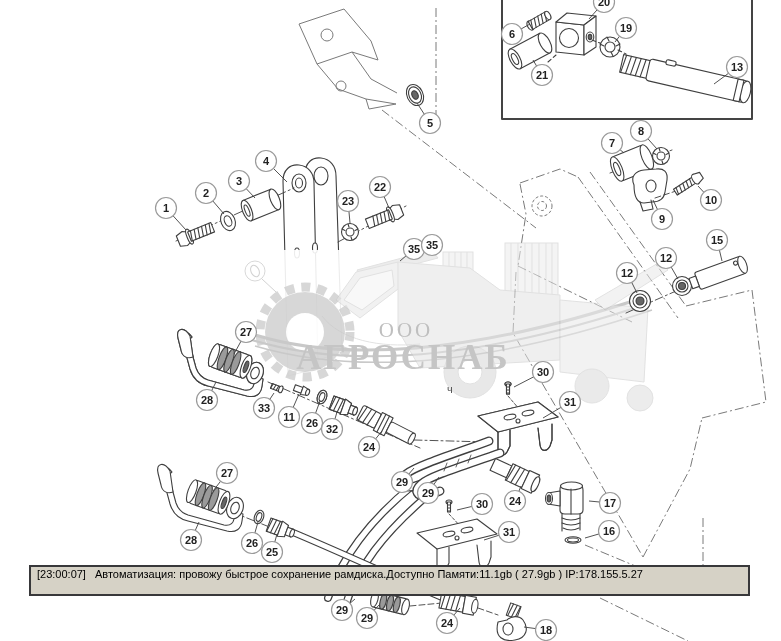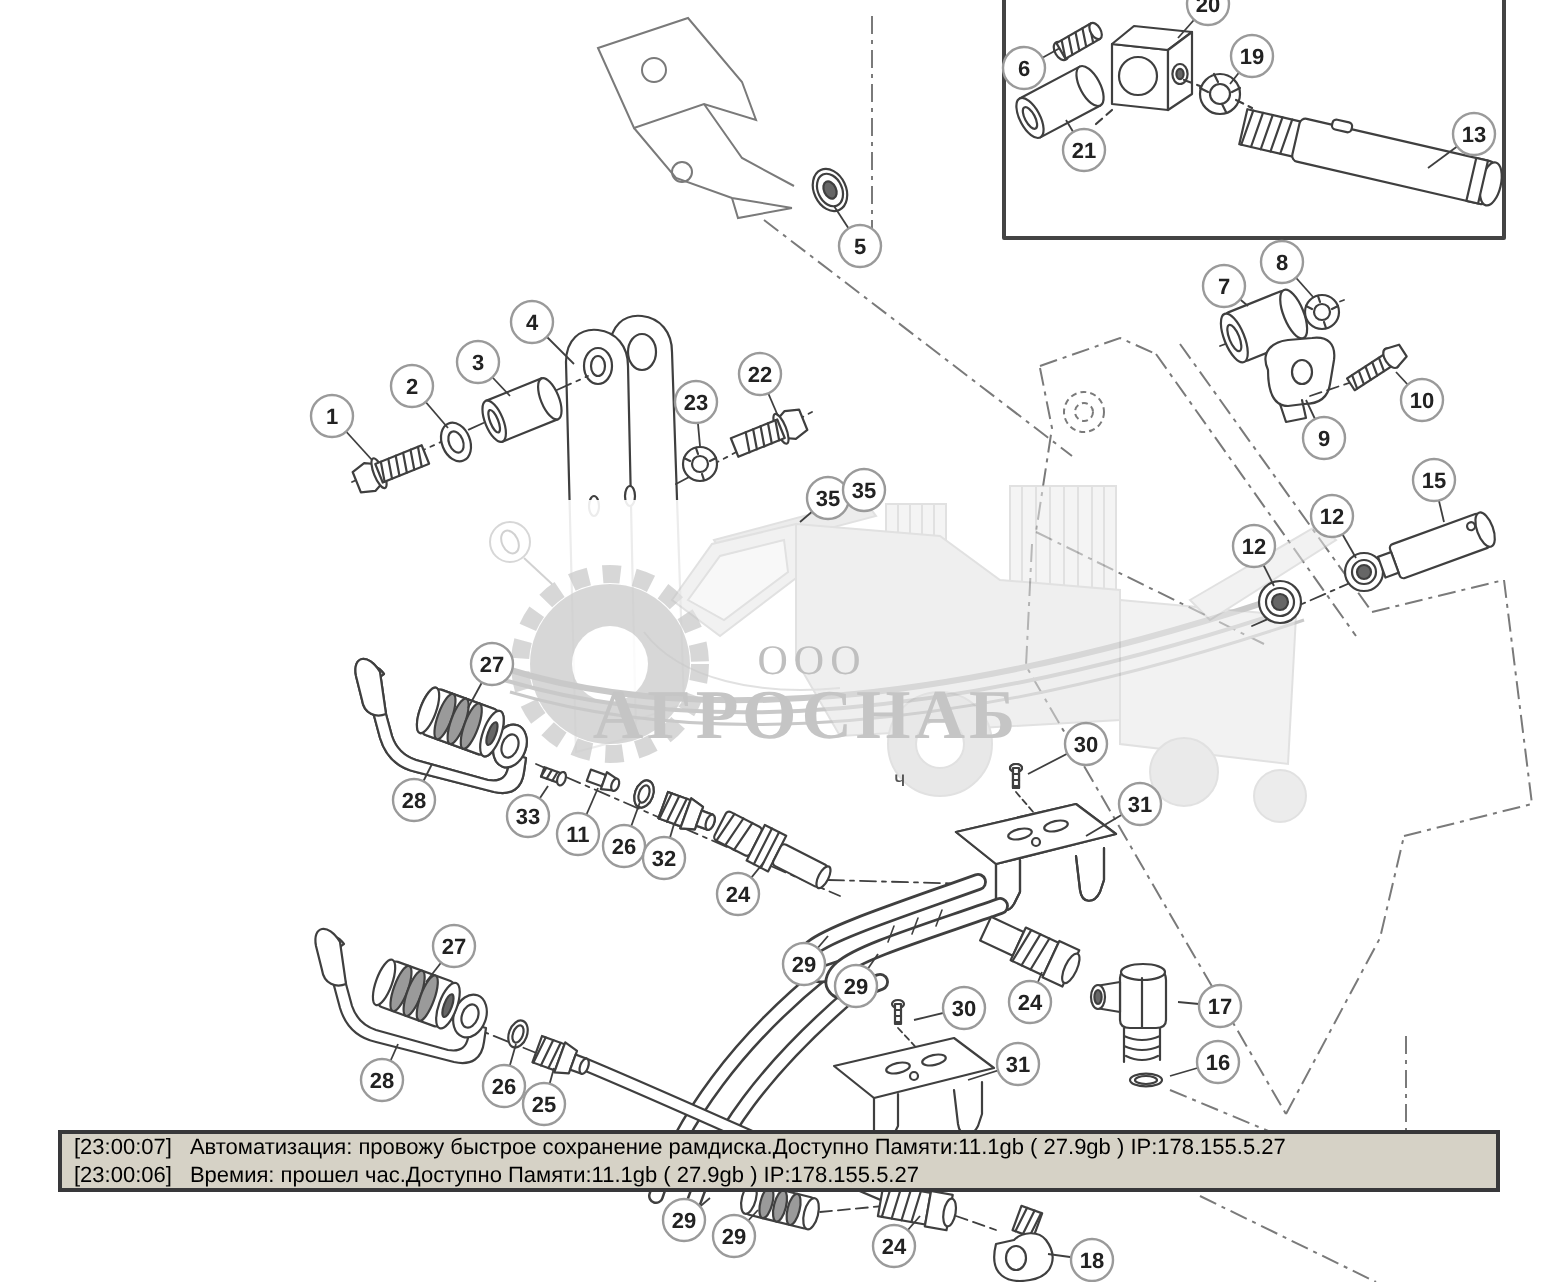--- a/index.html
+++ b/index.html
@@ -590,18 +590,15 @@
       <g>
         <circle cx="432" cy="245" r="10.5" fill="#ffffff" stroke="#9a9a9a" stroke-width="1.2"></circle>
         <text x="432" y="249" text-anchor="middle" font-size="11" font-weight="bold" fill="#222222">35</text>
       </g>
     </svg>
 
 <div class="statusbar">
   <div class="statusline">
     <span class="t">[23:00:07]</span><span>Автоматизация: провожу быстрое сохранение рамдиска.Доступно Памяти:11.1gb  ( 27.9gb ) IP:178.155.5.27</span>
   </div>
-  <div class="statusline">
-    <span class="t">[23:00:06]</span><span>Времия: прошел час.Доступно Памяти:11.1gb  ( 27.9gb ) IP:178.155.5.27</span>
-  </div>
 </div>
 
 </div>
 
 </body></html>

